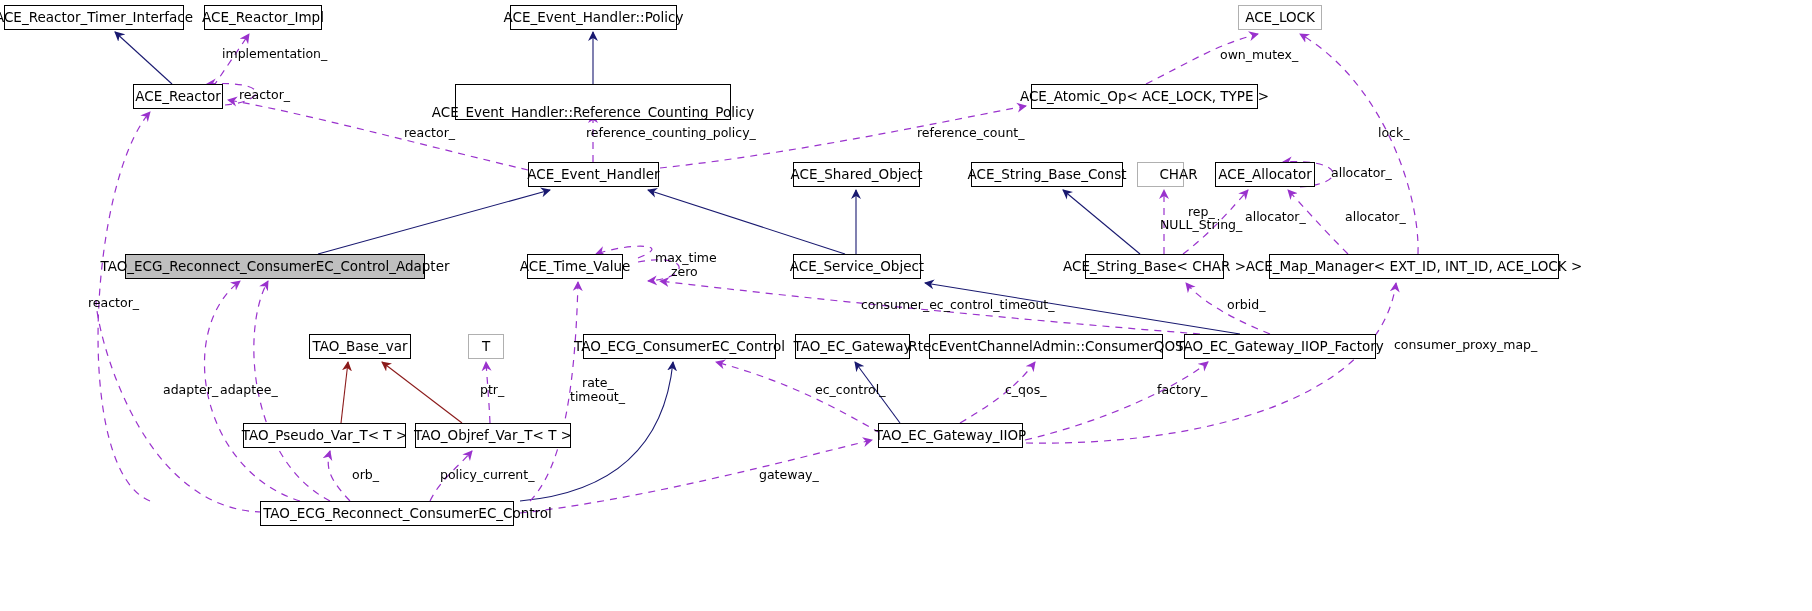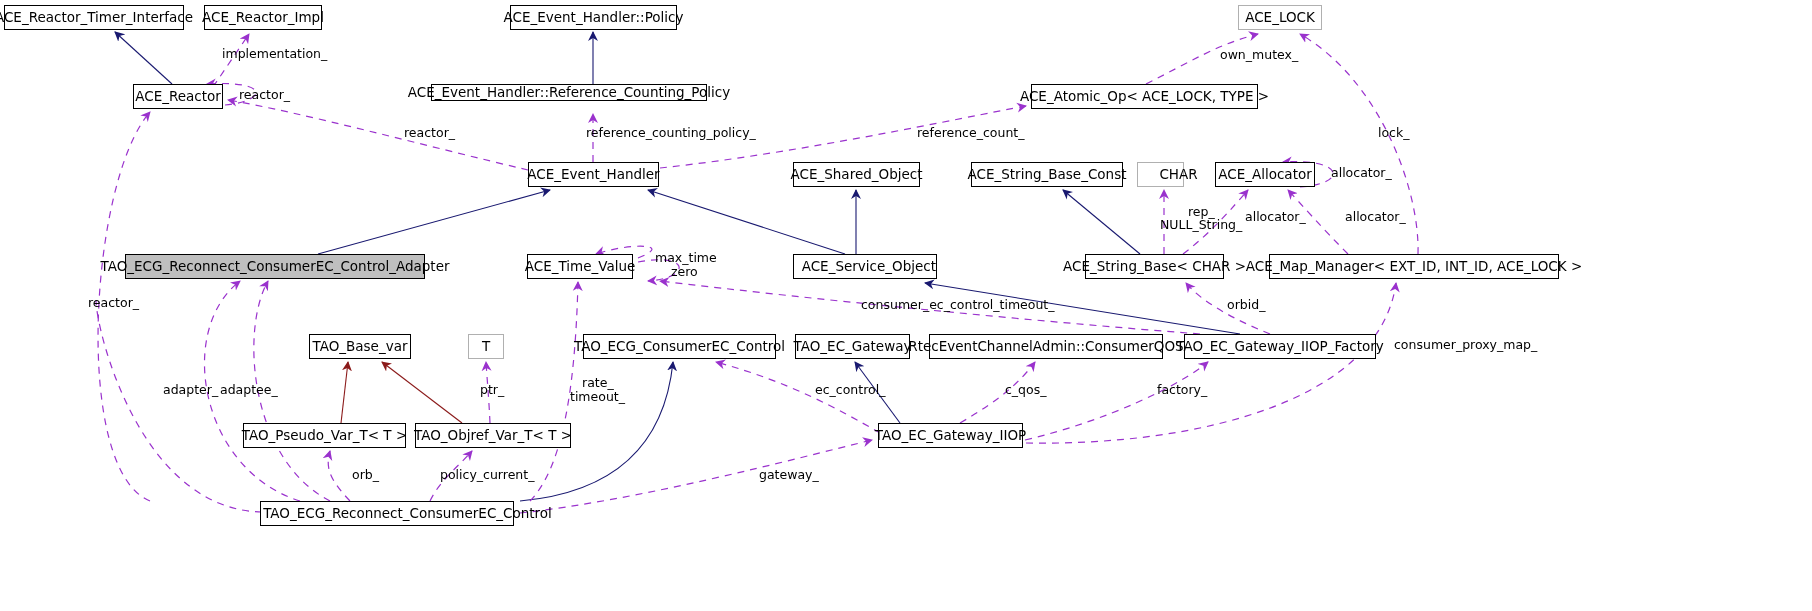--- a/index.html
+++ b/index.html
@@ -129,21 +129,21 @@
   <div class="node" style="left:510px;top:5px;width:167px;height:25px;">
       <span>ACE_Event_Handler::Policy</span>
     </div>
   <div class="node template" style="left:1238px;top:5px;width:84px;height:25px;">
       <span>ACE_LOCK</span>
     </div>
 
   <div class="node" style="left:133px;top:84px;width:90px;height:25px;">
       <span>ACE_Reactor</span>
     </div>
-  <div class="node" style="left:431px;top:84px;width:276px;height:17px;">
+  <div class="node" style="left:455px;top:84px;width:276px;height:36px;align-items:flex-end;">
       <span>ACE_Event_Handler::Reference_Counting_Policy</span>
     </div>
   <div class="node" style="left:1031px;top:84px;width:227px;height:25px;">
       <span>ACE_Atomic_Op&lt; ACE_LOCK, TYPE &gt;</span>
     </div>
 
   <div class="node" style="left:528px;top:162px;width:131px;height:25px;">
       <span>ACE_Event_Handler</span>
     </div>
   <div class="node" style="left:793px;top:162px;width:127px;height:25px;">
@@ -155,24 +155,24 @@
   <div class="node template" style="left:1137px;top:162px;width:47px;height:25px;padding-left:36px;">
       <span>CHAR</span>
     </div>
   <div class="node" style="left:1215px;top:162px;width:100px;height:25px;">
       <span>ACE_Allocator</span>
     </div>
 
   <div class="node highlight" style="left:125px;top:254px;width:300px;height:25px;">
       <span>TAO_ECG_Reconnect_ConsumerEC_Control_Adapter</span>
     </div>
-  <div class="node" style="left:527px;top:254px;width:106px;height:25px;">
+  <div class="node" style="left:527px;top:254px;width:96px;height:25px;">
       <span>ACE_Time_Value</span>
     </div>
-  <div class="node" style="left:793px;top:254px;width:144px;height:25px;justify-content:flex-end;">
+  <div class="node" style="left:793px;top:254px;width:128px;height:25px;">
       <span>ACE_Service_Object</span>
     </div>
   <div class="node" style="left:1085px;top:254px;width:139px;height:25px;">
       <span>ACE_String_Base&lt; CHAR &gt;</span>
     </div>
   <div class="node" style="left:1269px;top:254px;width:290px;height:25px;">
       <span>ACE_Map_Manager&lt; EXT_ID, INT_ID, ACE_LOCK &gt;</span>
     </div>
 
   <div class="node" style="left:309px;top:334px;width:102px;height:25px;">

